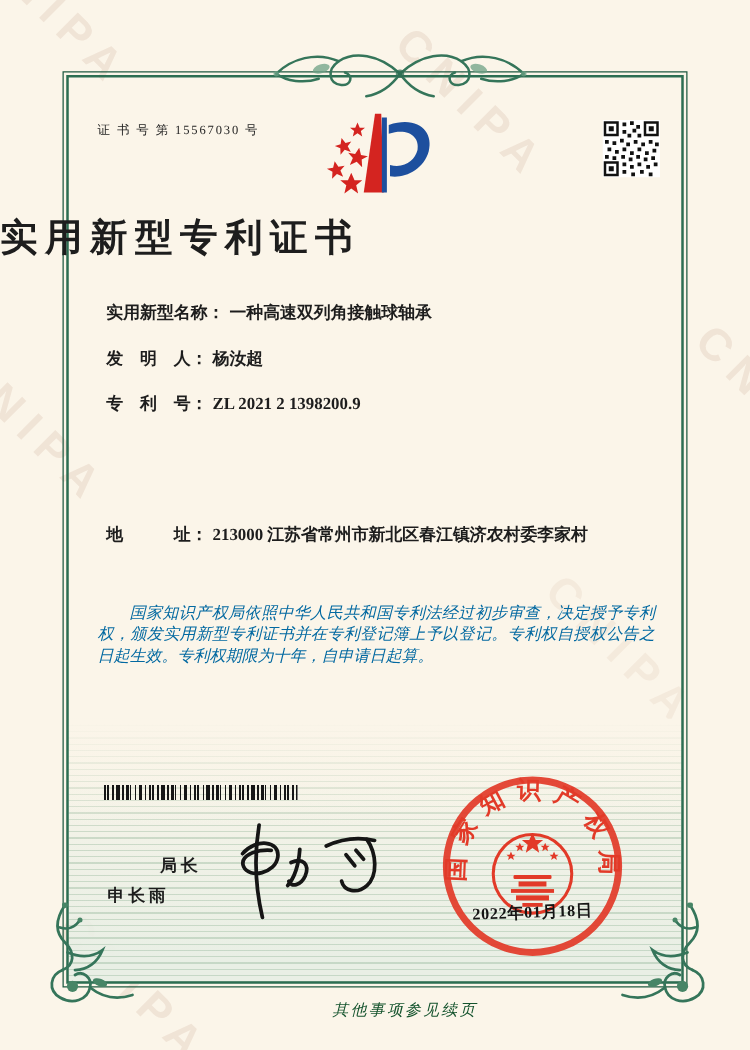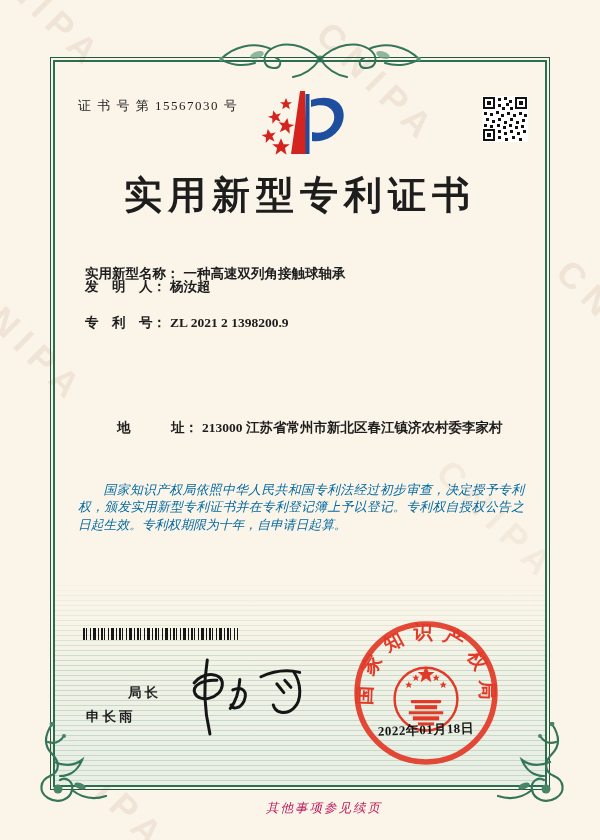--- a/index.html
+++ b/index.html
@@ -24,25 +24,25 @@
   }
   .wave{
     position:absolute; left:55px; top:575px; width:490px; height:212px;
     background:
       linear-gradient(180deg, #fbf5e9 0%, rgba(251,245,233,0) 42%),
       repeating-linear-gradient(180deg, rgba(118,163,128,0.30) 0 1px, rgba(255,255,255,0) 1px 5px),
       linear-gradient(180deg, rgba(234,241,231,0.1) 0%, #e9efe5 90%);
   }
   .cert-no{
     position:absolute; left:78px; top:97px;
-    font-size:13px; letter-spacing:1.5px;
+    font-size:10px; letter-spacing:1.5px;
   }
   .title{
-    position:absolute; left:0; right:0; top:170px; text-align:center;
-    font-size:38px; font-weight:bold; letter-spacing:6px;
+    position:absolute; left:0; right:0; top:170px; 
+    font-size:30px; font-weight:bold; letter-spacing:6px;
   }
   .field-row{
     position:absolute; left:85px; right:60px;
     font-size:13.5px; white-space:nowrap;
   }
   .field-row .lab{font-weight:600;}
   .field-row .val{font-weight:600; margin-left:4px;}
   .grant-no{position:absolute; left:310px; top:0;}
   .paras{
     position:absolute; left:78px; width:446px; top:482px;
@@ -69,21 +69,21 @@
     position:absolute; left:-4px; top:103px; width:158px; text-align:center;
     font-size:13px; font-weight:bold; letter-spacing:0.5px; color:#151515;
     transform:rotate(-2deg);
   }
   .footer-page{
     position:absolute; left:0; right:0; top:762px; text-align:center;
     font-size:11.5px; letter-spacing:1px;
   }
   .note{
     position:absolute; left:0; right:0; top:800px; text-align:center;
-    font-size:12.5px; font-style:italic; letter-spacing:2px; color:#be185d;padding-left:48px;
+    font-size:12.5px; font-style:italic; letter-spacing:2px; color:#14532d;padding-left:48px;
   }
   .logo-svg{position:absolute; left:253px; top:90px;}
   .qr{position:absolute; left:482px; top:96px;}
   .ornament-top{position:absolute; left:213px; top:33px;}
   .corner{position:absolute;}
   .corner.bl{left:34px; top:722px;}
   .corner.br{left:496px; top:722px; transform:scaleX(-1);}
 </style>
 </head>
 <body>
@@ -219,30 +219,30 @@
       <rect x="41" y="34" width="3" height="3"></rect>
         <rect x="16" y="40" width="3" height="3"></rect>
         <rect x="23" y="42" width="3" height="3"></rect>
       <rect x="30" y="40" width="3" height="3"></rect>
         <rect x="37" y="42" width="3" height="3"></rect>
     </g>
   </svg>
 
   <div class="title">实用新型专利证书</div>
 
-  <div class="field-row" style="top:241px;margin-top:24px;">
+  <div class="field-row" style="top:241px;">
     <span class="lab">实用新型名称：</span><span class="val">一种高速双列角接触球轴承</span>
   </div>
   <div class="field-row" style="top:278px;font-family:Liberation Serif, serif;">
     <span class="lab">发　明　人：</span><span class="val">杨汝超</span>
   </div>
   <div class="field-row" style="top:314px;">
     <span class="lab">专　利　号：</span><span class="val">ZL 2021 2 1398200.9</span>
   </div>
-  <div class="field-row" style="top:419px;margin-left:32px;">
+  <div class="field-row" style="top:419px;">
     <span class="lab">地　　　址：</span><span class="val">213000 江苏省常州市新北区春江镇济农村委李家村</span>
   </div>
 
   <div class="paras">
     <p>国家知识产权局依照中华人民共和国专利法经过初步审查，决定授予专利权，颁发实用新型专利证书并在专利登记簿上予以登记。专利权自授权公告之日起生效。专利权期限为十年，自申请日起算。</p>
   </div>
 
   <div class="barcode"></div>
 
   <div class="signer" style="top:684px;margin-left:42px;">局长</div>

